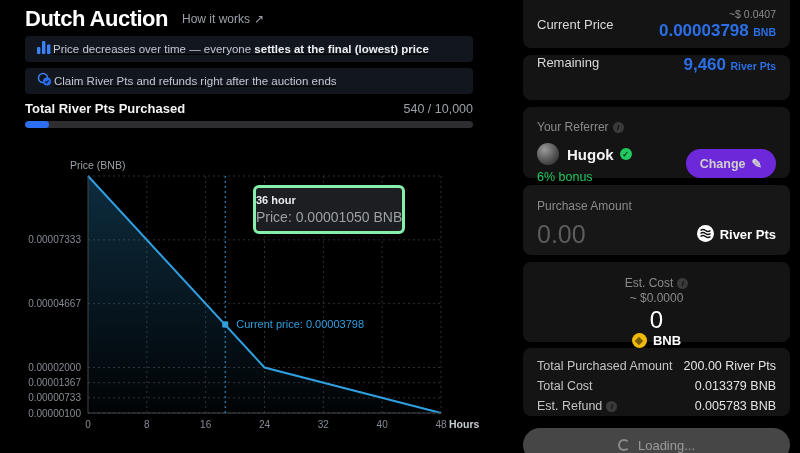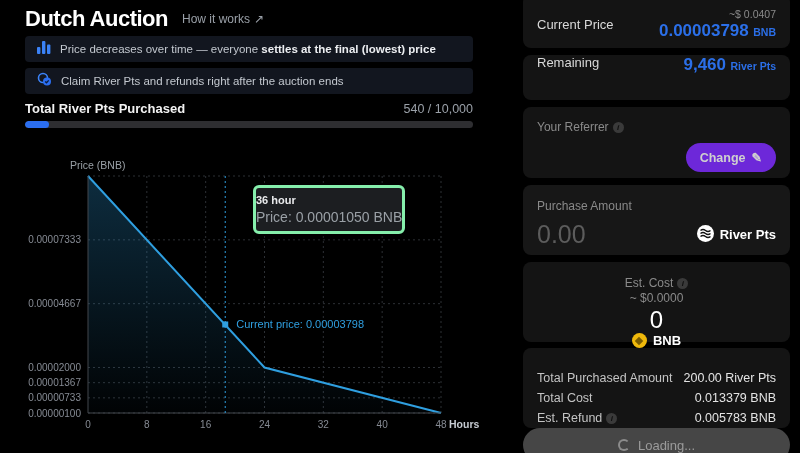--- a/index.html
+++ b/index.html
@@ -5,21 +5,21 @@
   * { margin:0; padding:0; box-sizing:border-box; }
   html,body { width:800px; height:453px; background:#000; overflow:hidden;
               font-family:"Liberation Sans", sans-serif; position:relative; }
 
   
   .title-row { position:absolute; left:25px; top:6px; display:flex; align-items:center; gap:14px; }
   .page-title { color:#fff; font-size:22px; font-weight:700; letter-spacing:-0.5px; }
   .how-link { color:#9aa0a8; font-size:12px; cursor:pointer; display:flex; gap:4px; align-items:center; }
 
   .banner { position:absolute; left:25px; width:448px; height:26px; background:#12161f;
-            border-radius:4px; display:flex; align-items:center; gap:9px; padding:0 12px; }
+            border-radius:4px; display:flex; align-items:center; gap:2px; padding:0 12px;text-decoration:underline; }
   .banner.b1 { top:36px; } .banner.b2 { top:68px; }
   .banner-text { font-size:11.5px; color:#c3c8cf; white-space:nowrap; }
   .banner-text b { color:#eceef1; font-weight:700; }
 
   .progress-row { position:absolute; left:25px; top:101px; width:448px; display:flex;
                   justify-content:space-between; align-items:center; }
   .progress-label { color:#f2f2f2; font-size:13px; font-weight:700; }
   .progress-value { color:#9aa0a8; font-size:12.5px; }
   .progress-track { position:absolute; left:25px; top:121px; width:448px; height:7px;
                     background:#2e2e31; border-radius:4px; overflow:hidden; }
@@ -34,21 +34,21 @@
   
   .panel { position:absolute; left:523px; top:0; width:267px; height:453px; }
   .card { position:absolute; left:0; width:267px; background:#141414; border-radius:8px; }
   .card-current  { top:-6px;  height:54px; display:flex; justify-content:space-between;
                    align-items:center; padding:6px 14px 0 14px; }
   .card-remaining{ top:55px;  height:45px; display:flex; justify-content:space-between;
                    align-items:flex-start; padding:0 14px; }
   .card-referrer { top:107px; height:71px; padding:10px 14px; }
   .card-purchase { top:185px; height:70px; padding:11px 14px; background:#171717; }
   .card-cost     { top:262px; height:80px; padding:11px 14px; }
-  .card-summary  { top:348px; height:80px; padding:23px 14px; }
+  .card-summary  { top:348px; height:68px; padding:11px 14px; }
 
   .lbl { color:#d9d9d9; font-size:13px; }
   .lbl-dim { color:#8a8a8a; font-size:12px; }
   .big-blue { color:#2b6fe8; font-size:17px; font-weight:700; }
   .unit-blue { color:#2b6fe8; font-size:10.5px; font-weight:700; }
   .usd { color:#8a8a8a; font-size:10.5px; text-align:right; margin-bottom:1px; }
   .right-col { text-align:right; }
 
   .info-dot { display:inline-flex; width:11px; height:11px; border-radius:50%; background:#3a3a3a;
               color:#0e0e0e; font-size:8px; font-weight:700; align-items:center; justify-content:center;
@@ -194,20 +194,28 @@
       <span class="big-blue">9,460</span>
       <span class="unit-blue">River Pts</span>
     </div>
   </div>
 
   <div class="card card-referrer">
     <div>
       <span class="lbl-dim">Your Referrer</span><span class="info-dot">i</span>
     </div>
     <div class="ref-row">
+      <div>
+        <div style="display:flex;align-items:center;">
+          <span class="avatar"></span>
+          <span class="ref-name">Hugok</span>
+          <span class="verified">✓</span>
+        </div>
+        <div class="bonus">6% bonus</div>
+      </div>
       <button class="change-btn">
         <span>Change</span>
         <span>✎</span>
       </button>
     </div>
   </div>
 
   <div class="card card-purchase">
     <span class="lbl-dim">Purchase Amount</span>
     <div class="purchase-row">

